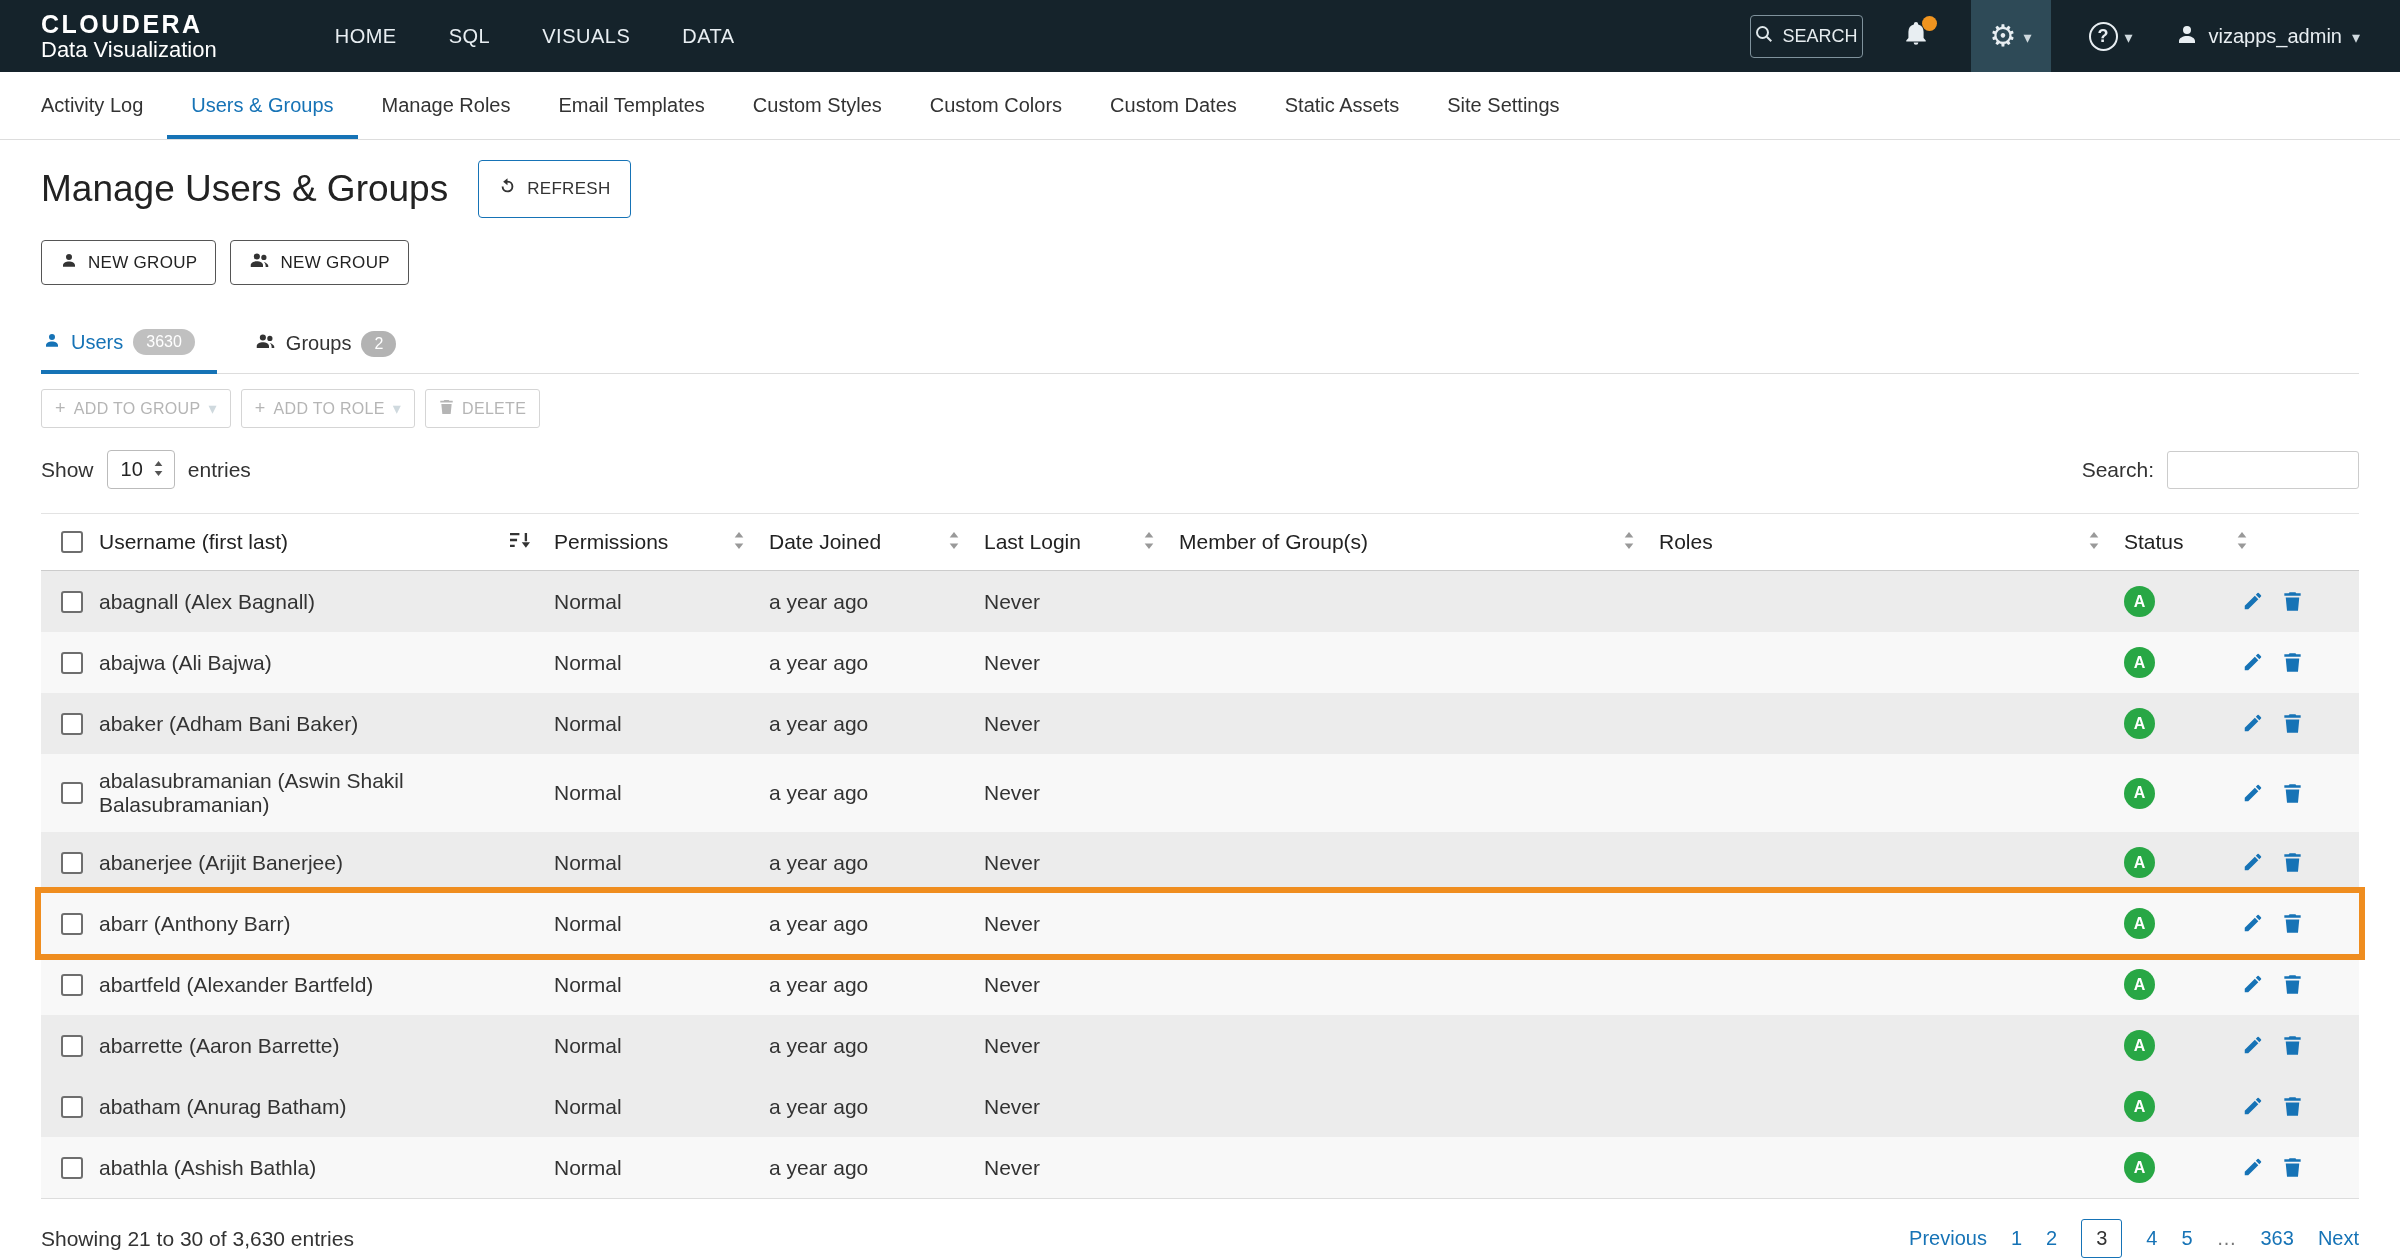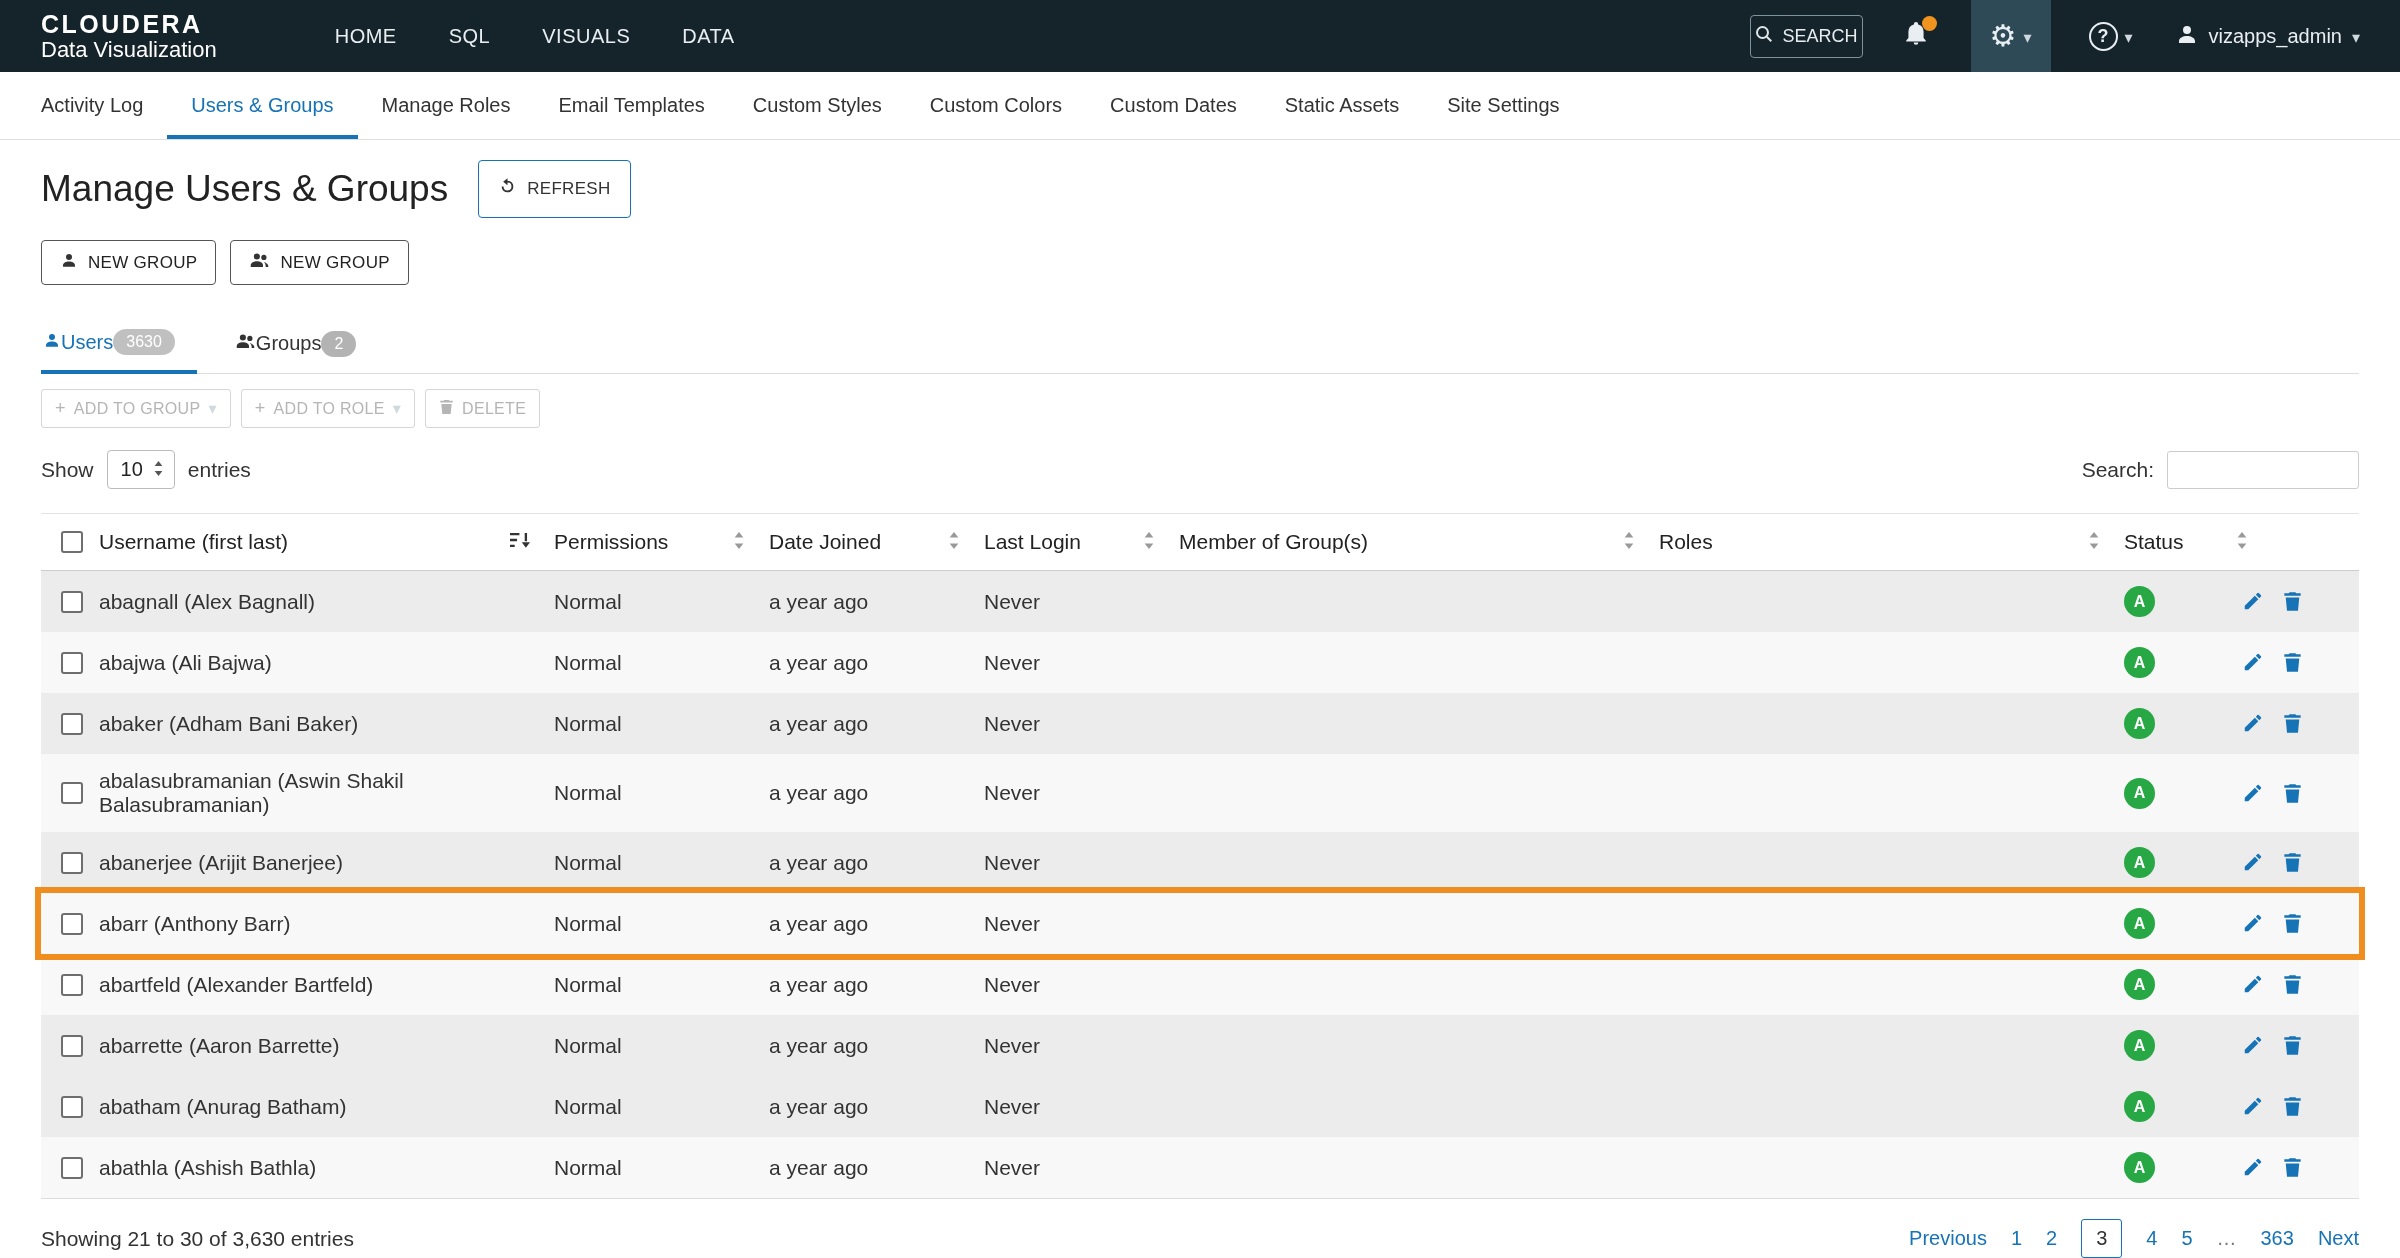--- a/index.html
+++ b/index.html
@@ -62,21 +62,21 @@
     font-size: 17px; color: #333; letter-spacing: 0.3px;
   }
   .btn-row { margin-top: 22px; display: flex; gap: 14px; }
   .btn-outline {
     display: flex; align-items: center; gap: 10px; background: #fff;
     border: 1px solid #555; border-radius: 4px; padding: 10px 18px;
     font-size: 17px; color: #222; letter-spacing: 0.3px;
   }
 
   .subtabs { margin-top: 44px; border-bottom: 1px solid #ddd; display: flex; gap: 36px; }
-  .subtab { display: flex; align-items: center; gap: 0; font-size: 20px; padding: 0 22px 15px 2px; color: #333; }
+  .subtab { display: flex; align-items: center; gap: 10px; font-size: 20px; padding: 0 22px 15px 2px; color: #333; }
   .subtab.active { color: #1673b6; border-bottom: 4px solid #1673b6; margin-bottom: -1px; }
   .pill { background: #b3b3b3; color: #fff; font-size: 16px; padding: 4px 13px; border-radius: 14px; }
   .subtab.active .pill { background: #c0c0c0; }
 
   .bulk-row { margin-top: 15px; display: flex; gap: 10px; }
   .btn-disabled {
     display: flex; align-items: center; gap: 8px; background: #fff;
     border: 1px solid #d5d5d5; border-radius: 3px; padding: 8px 13px;
     font-size: 16px; color: #b5b5b5; letter-spacing: 0.3px;
   }

